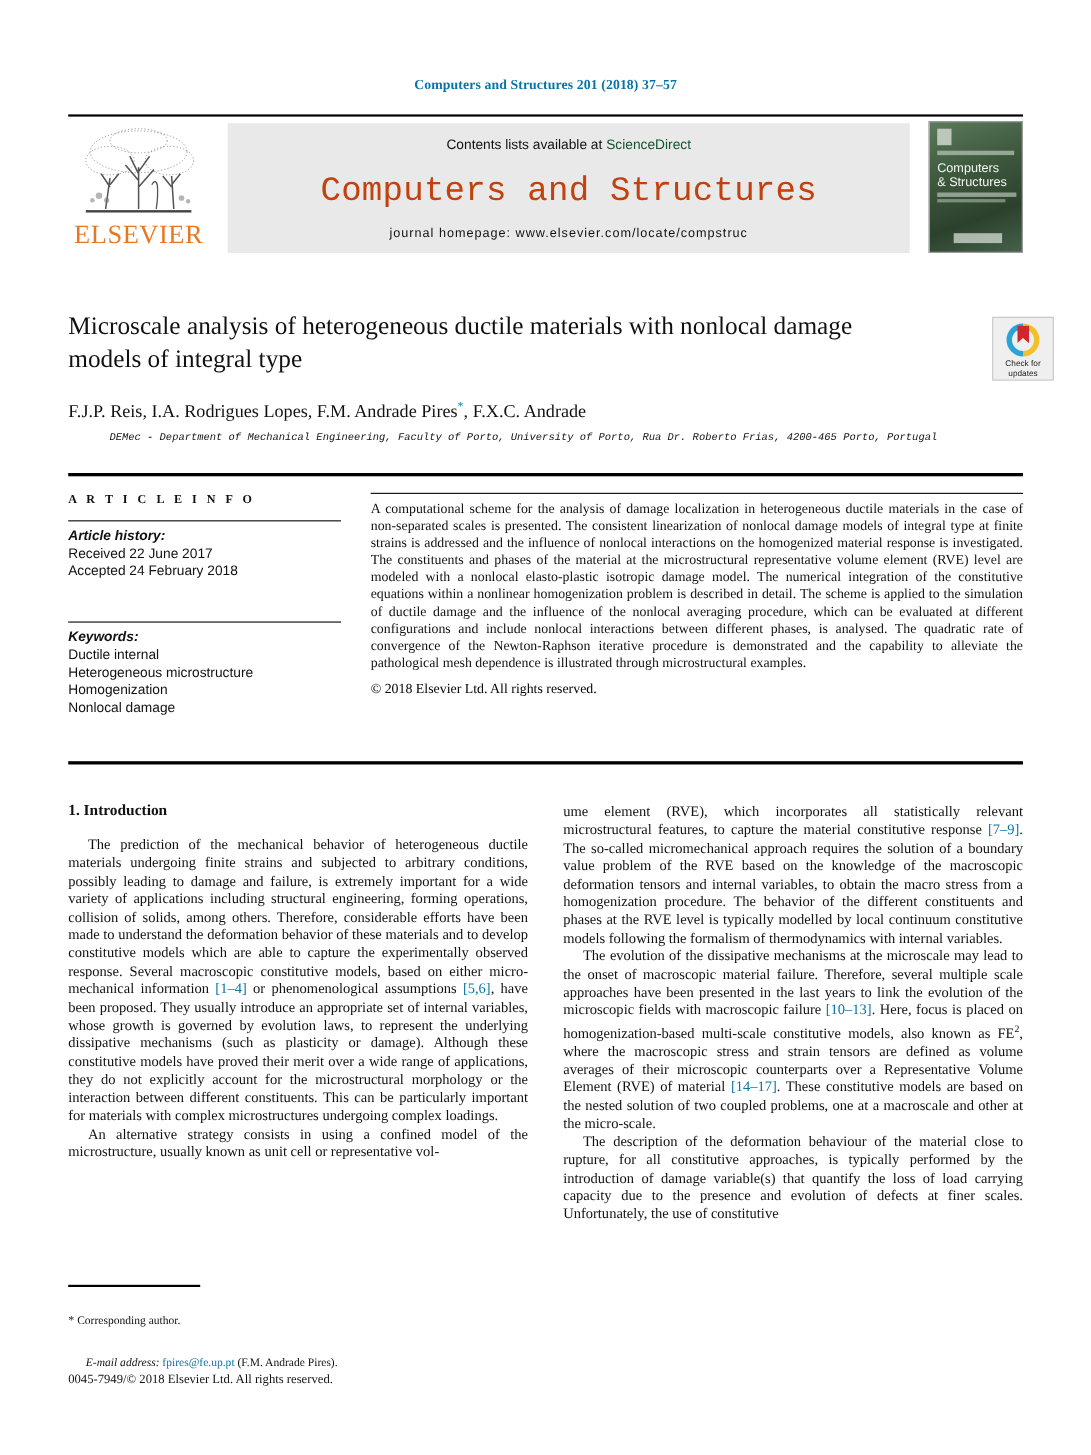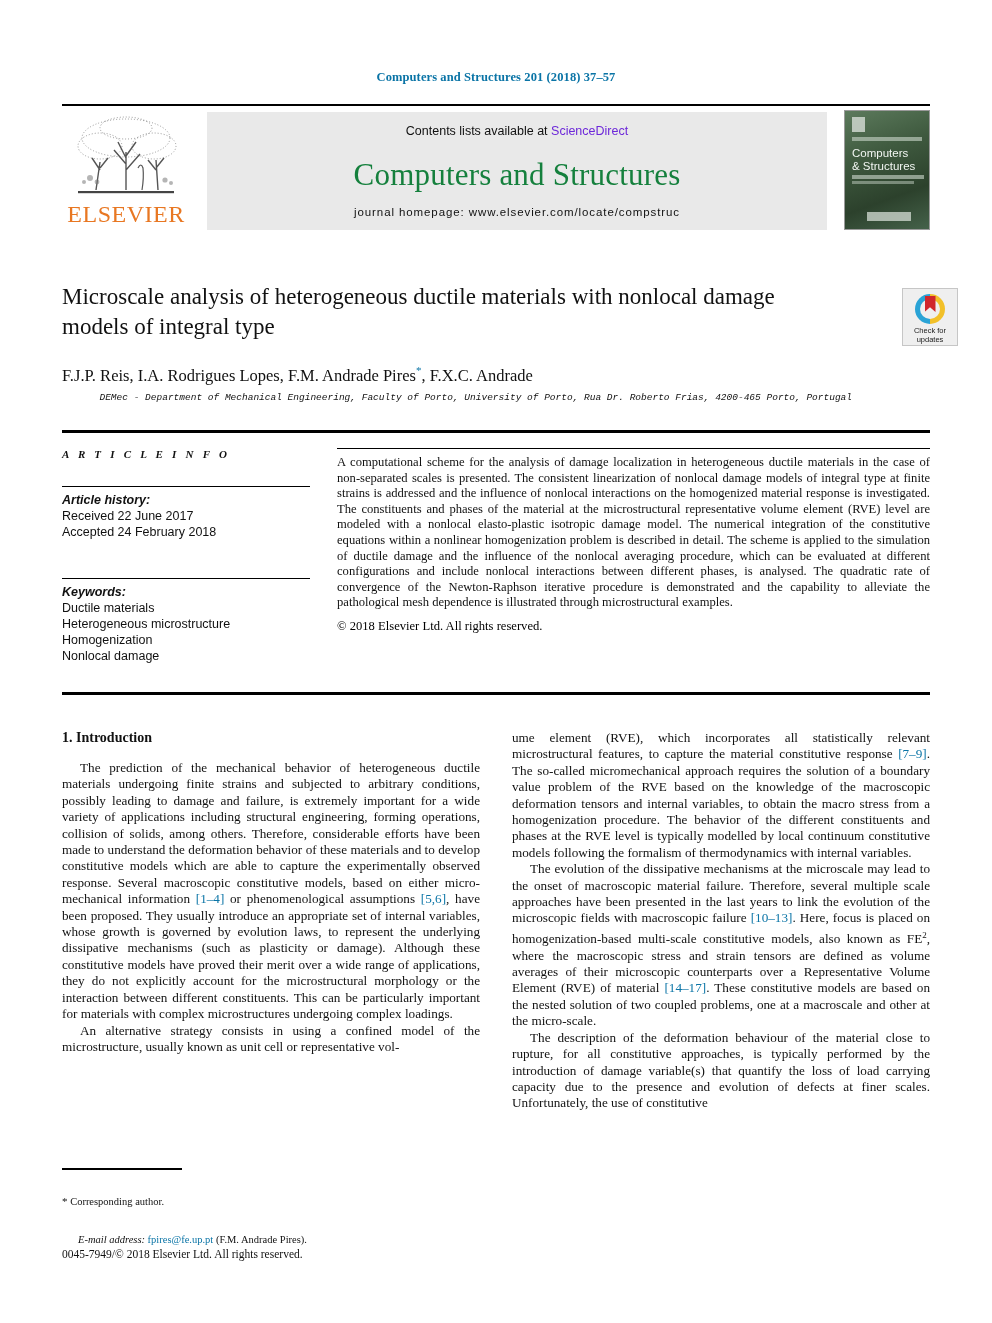--- a/index.html
+++ b/index.html
@@ -37,24 +37,24 @@
     font-size:24px; letter-spacing:.5px; color:#E87722; font-weight:400;
   }
   .sd-band {
     position:absolute; left:145px; top:8px; width:620px; height:118px;
     background:#e9e9e9;
   }
   .sd-line1 {
     position:absolute; left:0; top:12px; width:620px; text-align:center;
     font-family:"Liberation Sans", sans-serif; font-size:12.5px; color:#111;
   }
-  .sd-line1 .sd { color:#6d28d9; }
+  .sd-line1 .sd { color:#14532d; }
   .journal-name {
     position:absolute; left:0; top:45px; width:620px; text-align:center;
-    font-family:Liberation Serif, serif; font-size:31px; color:#15803d;
+    font-family:Liberation Mono, monospace; font-size:31px; color:#c2410c;
     letter-spacing:.2px;
   }
   .homepage {
     position:absolute; left:0; top:94px; width:620px; text-align:center;
     font-family:"Liberation Sans", sans-serif; font-size:11.5px; color:#111;
     letter-spacing:.9px;
   }
   .cover {
     position:absolute; left:782px; top:6px; width:86px; height:120px;
     background:linear-gradient(160deg,#5c7a5c 0%,#3f5a3f 35%,#2c412c 70%,#45624a 100%);
@@ -128,21 +128,21 @@
   }
 
   
   .rule-thick { position:absolute; left:62px; width:868px; height:2.5px; background:#000; }
 
   
   .infocol { position:absolute; left:62px; top:448px; width:250px; }
   .abscol  { position:absolute; left:337px; top:448px; width:593px; }
   .sechead {
     font-family:"Liberation Serif", serif; font-size:11px; font-weight:bold;
-    letter-spacing:3.2px; color:#111; margin:0 0 26px 0;font-style:italic;
+    letter-spacing:3.2px; color:#111; margin:0 0 13px 0;
   }
   .thinrule { height:1px; background:#000; width:100%; }
   .infocol .thinrule { width:248px; }
   .info-body {
     font-family:Liberation Sans, sans-serif; font-size:12.5px; line-height:16px; color:#111;
     padding-top:5px;
   }
   .info-body .lab { font-style:italic; font-weight:bold; }
   .kw-block { margin-top:38px; }
   .abs-body {
@@ -271,21 +271,21 @@
     <div class="thinrule"></div>
     <div class="info-body">
       <div class="lab">Article history:</div>
       <div>Received 22 June 2017</div>
       <div>Accepted 24 February 2018</div>
     </div>
     <div class="kw-block">
       <div class="thinrule"></div>
       <div class="info-body">
         <div class="lab">Keywords:</div>
-        <div>Ductile materials</div>
+        <div>Ductile internal</div>
         <div>Heterogeneous microstructure</div>
         <div>Homogenization</div>
         <div>Nonlocal damage</div>
       </div>
     </div>
   </div>
 
   <div class="abscol">
     <div class="thinrule"></div>
     <div class="abs-body">A computational scheme for the analysis of damage localization in heterogeneous ductile materials in the case of non-separated scales is presented. The consistent linearization of nonlocal damage models of integral type at finite strains is addressed and the influence of nonlocal interactions on the homogenized material response is investigated. The constituents and phases of the material at the microstructural representative volume element (RVE) level are modeled with a nonlocal elasto-plastic isotropic damage model. The numerical integration of the constitutive equations within a nonlinear homogenization problem is described in detail. The scheme is applied to the simulation of ductile damage and the influence of the nonlocal averaging procedure, which can be evaluated at different configurations and include nonlocal interactions between different phases, is analysed. The quadratic rate of convergence of the Newton-Raphson iterative procedure is demonstrated and the capability to alleviate the pathological mesh dependence is illustrated through microstructural examples.</div>

